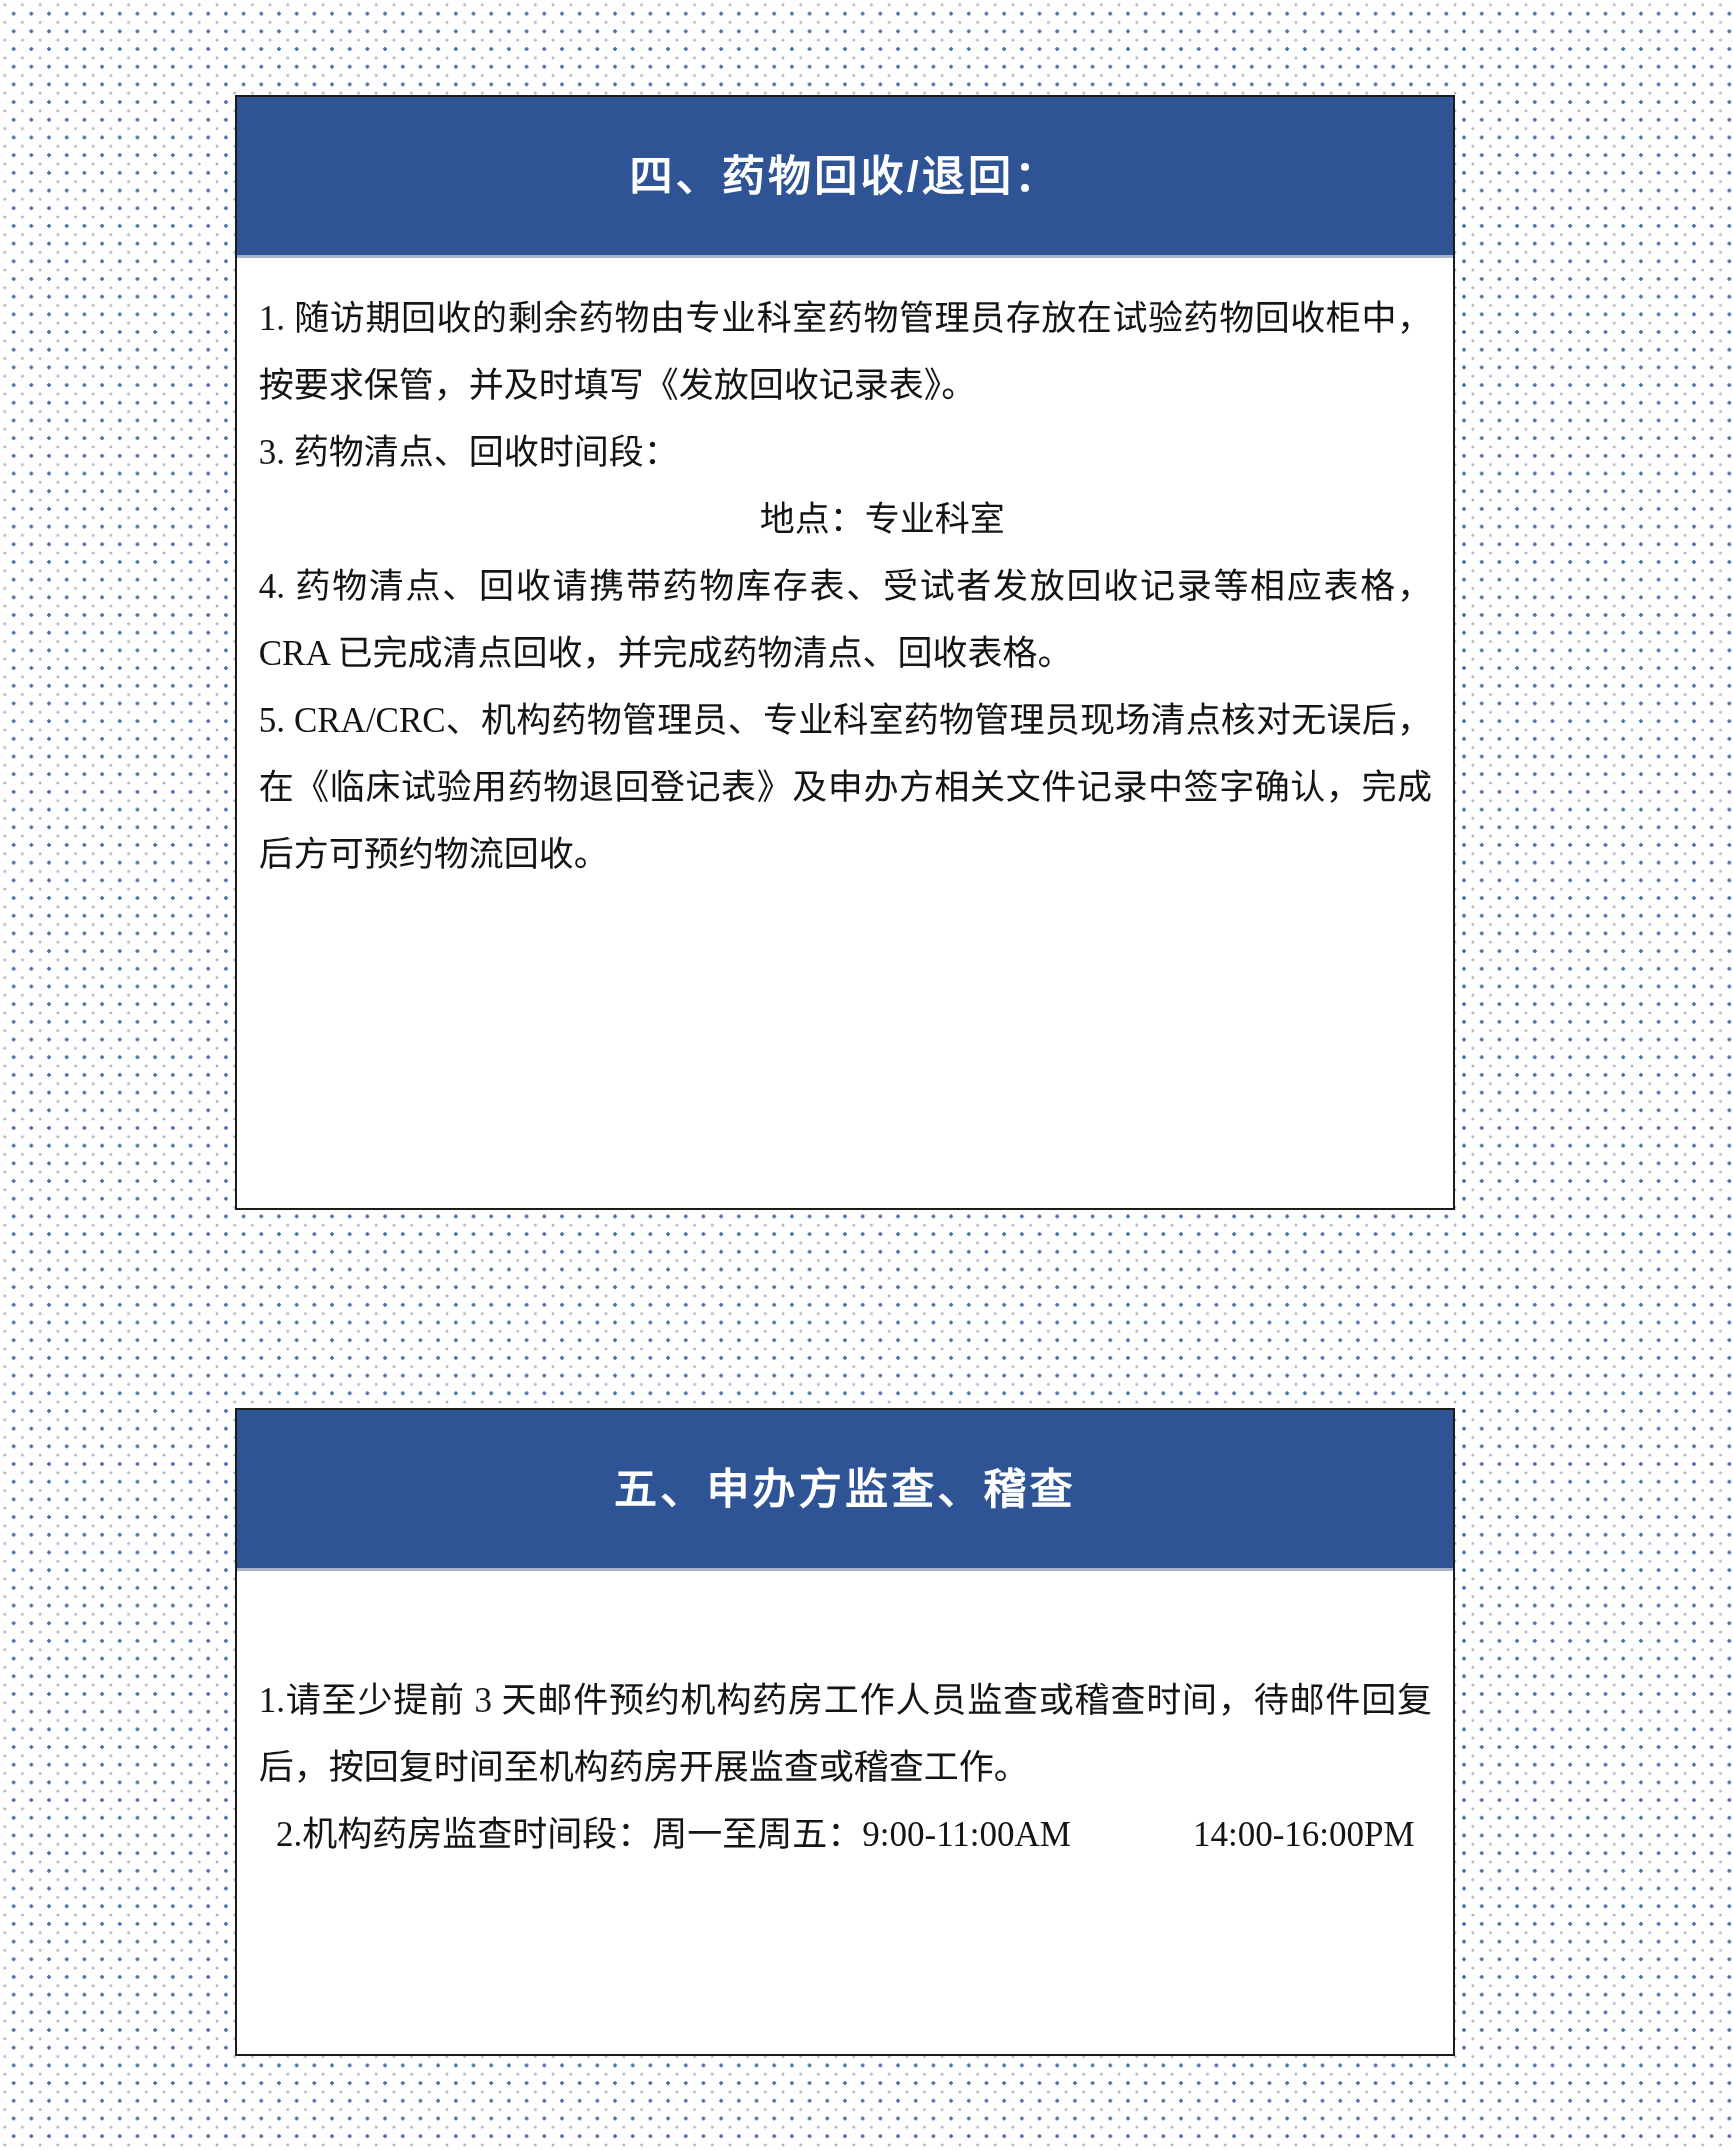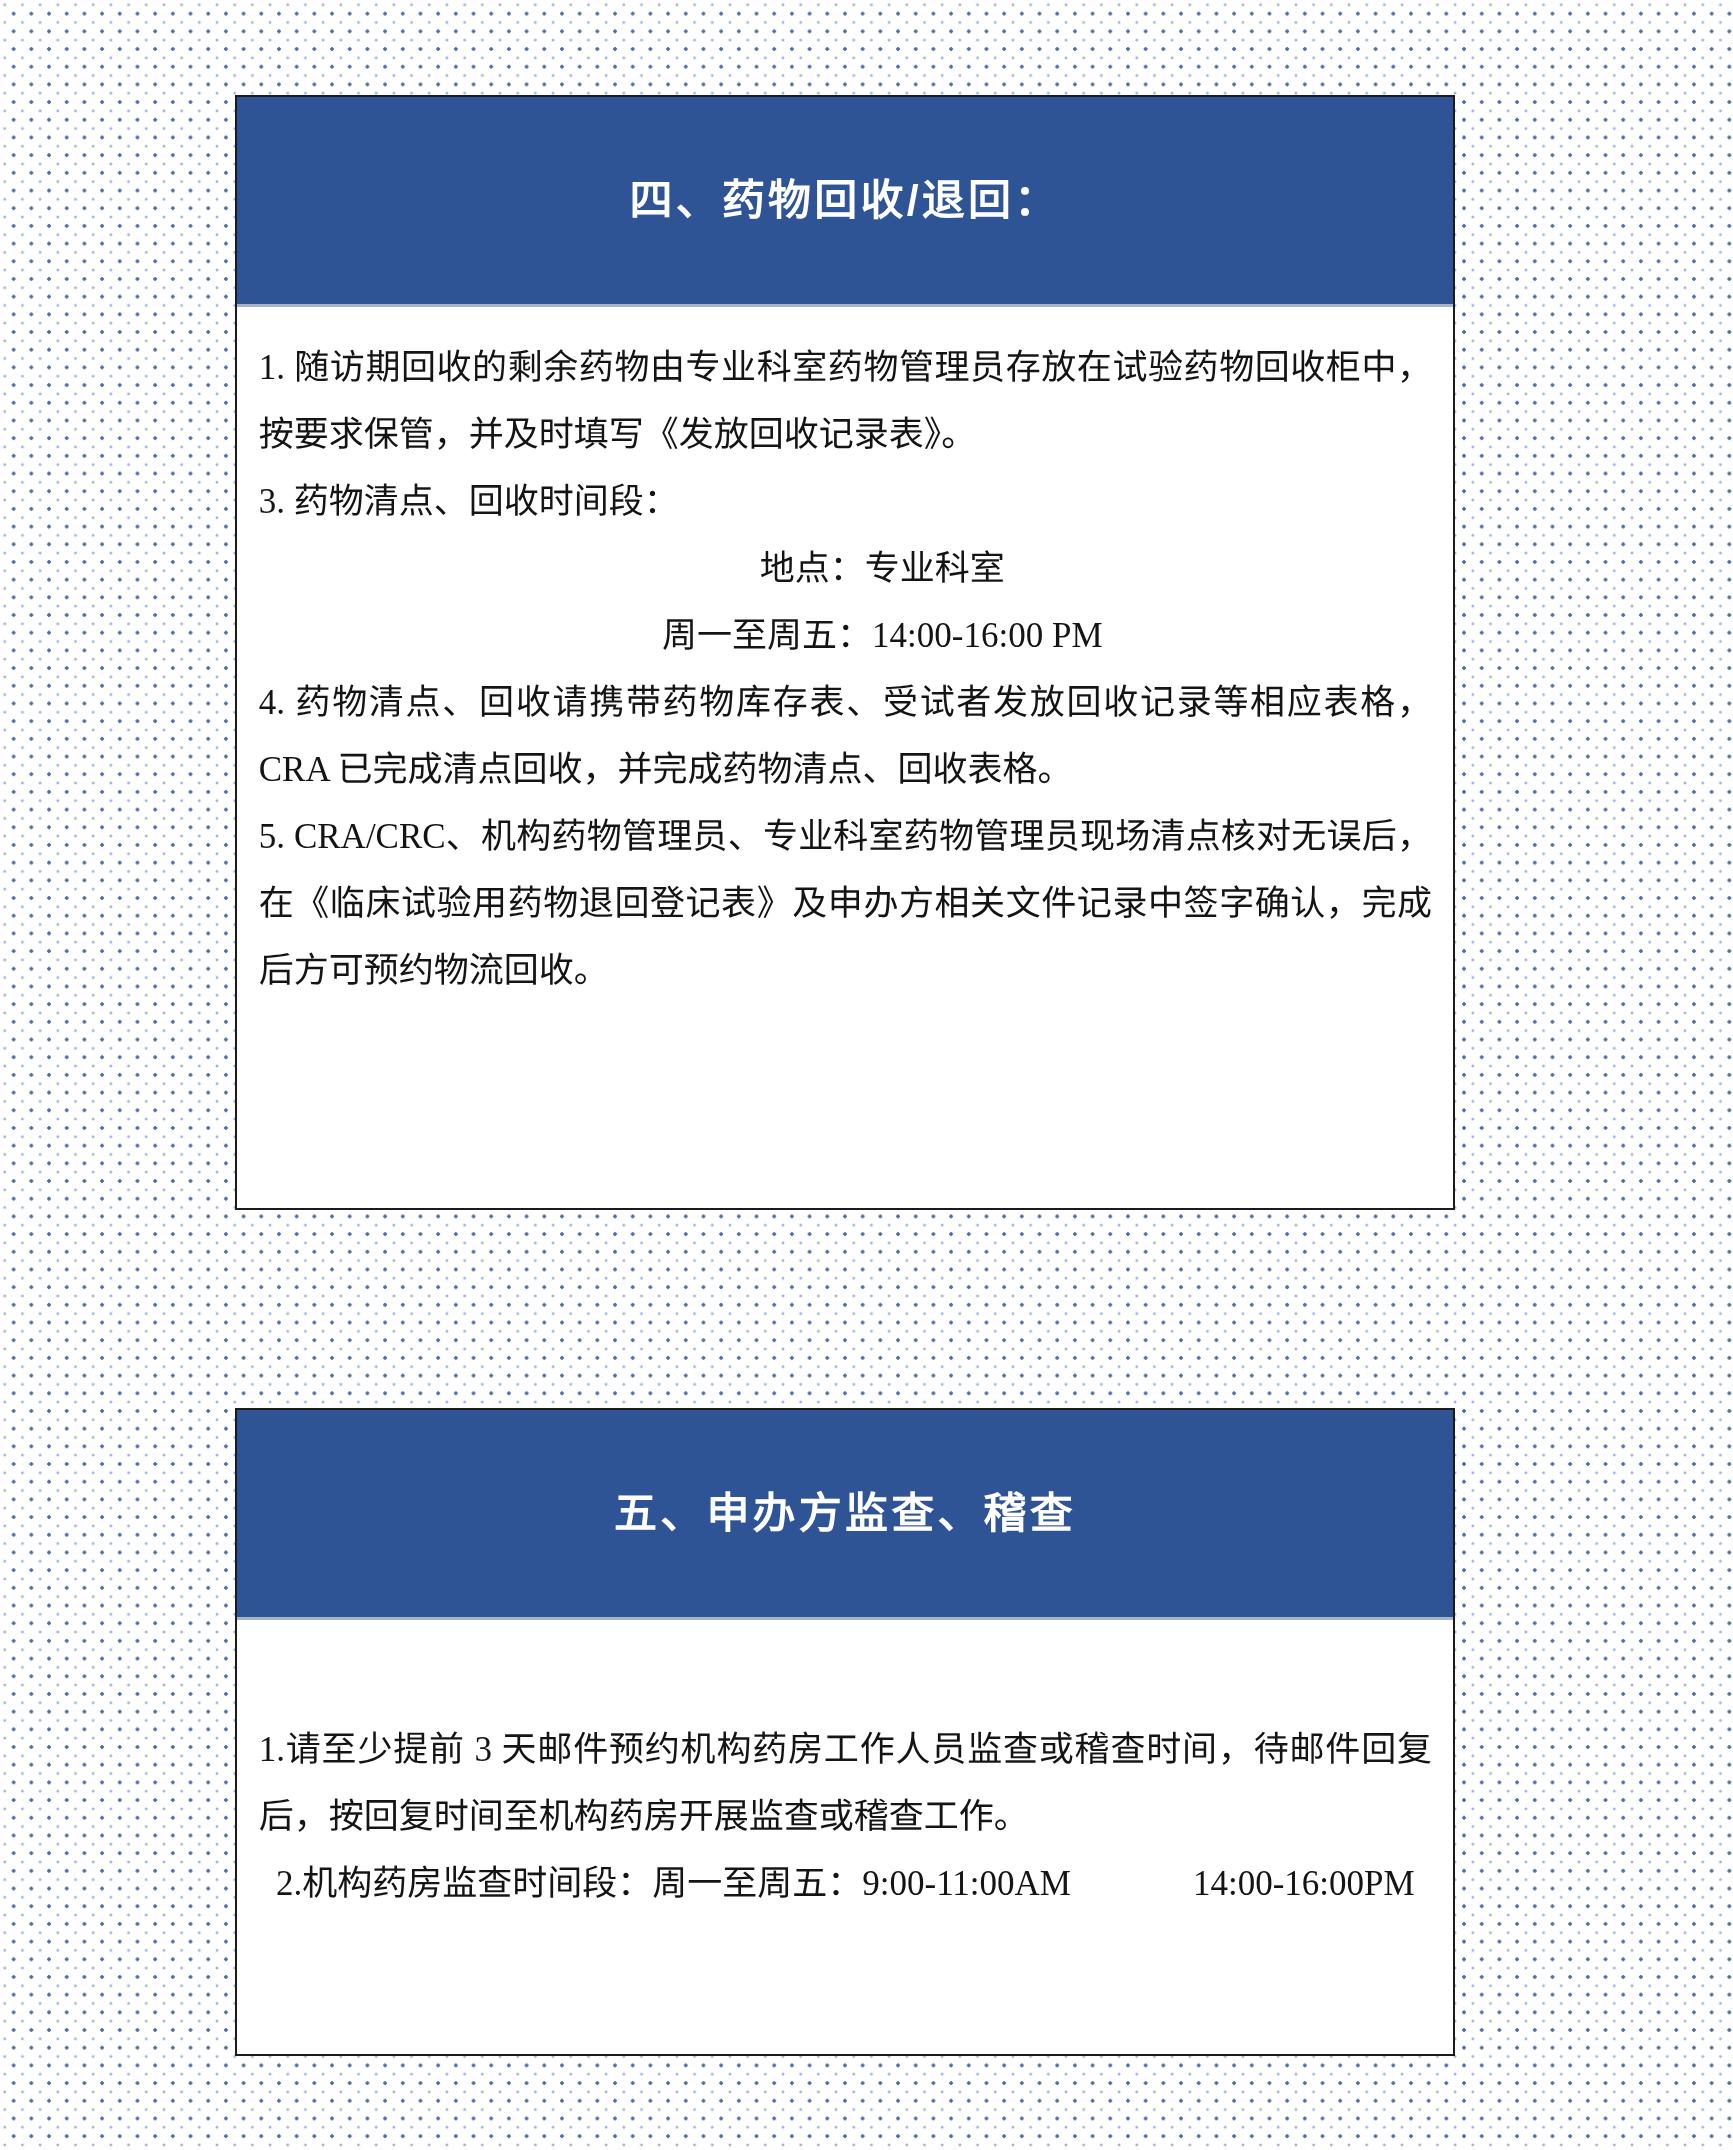--- a/index.html
+++ b/index.html
@@ -29,21 +29,21 @@
     width: 1220px;
     box-sizing: border-box;
     background: #ffffff;
     border: 2.4px solid #1b1b1b;
   }
   .card-1 { top: 95px;  height: 1115px; }
   .card-2 { top: 1408px; height: 648px;  }
 
   .card-header {
     box-sizing: border-box;
-    height: 210px;
+    height: 161px;
     background: #2f5496;
     border-bottom: 3.2px solid #a7b3c9;
     display: flex;
     align-items: center;
     justify-content: center;
   }
   .card-title {
     margin: 0;
     color: #ffffff;
     font-family: "Liberation Sans", "DejaVu Sans", sans-serif;
@@ -78,21 +78,20 @@
 <div class="page">
 
   <section class="card card-1">
     <header class="card-header">
       <h2 class="card-title">四、药物回收/退回：</h2>
     </header>
     <div class="card-body">
       <p class="item">1. 随访期回收的剩余药物由专业科室药物管理员存放在试验药物回收柜中，按要求保管，并及时填写《发放回收记录表》。</p>
       <p class="item">3. 药物清点、回收时间段：</p>
       <p class="item indent">地点：专业科室</p>
-      <p class="item indent">周一至周五：14:00-16:00 PM</p>
       <p class="item">4. 药物清点、回收请携带药物库存表、受试者发放回收记录等相应表格，CRA 已完成清点回收，并完成药物清点、回收表格。</p>
       <p class="item">5. CRA/CRC、机构药物管理员、专业科室药物管理员现场清点核对无误后，在《临床试验用药物退回登记表》及申办方相关文件记录中签字确认，完成后方可预约物流回收。</p>
     </div>
   </section>
 
   <section class="card card-2">
     <header class="card-header">
       <h2 class="card-title">五、申办方监查、稽查</h2>
     </header>
     <div class="card-body">

